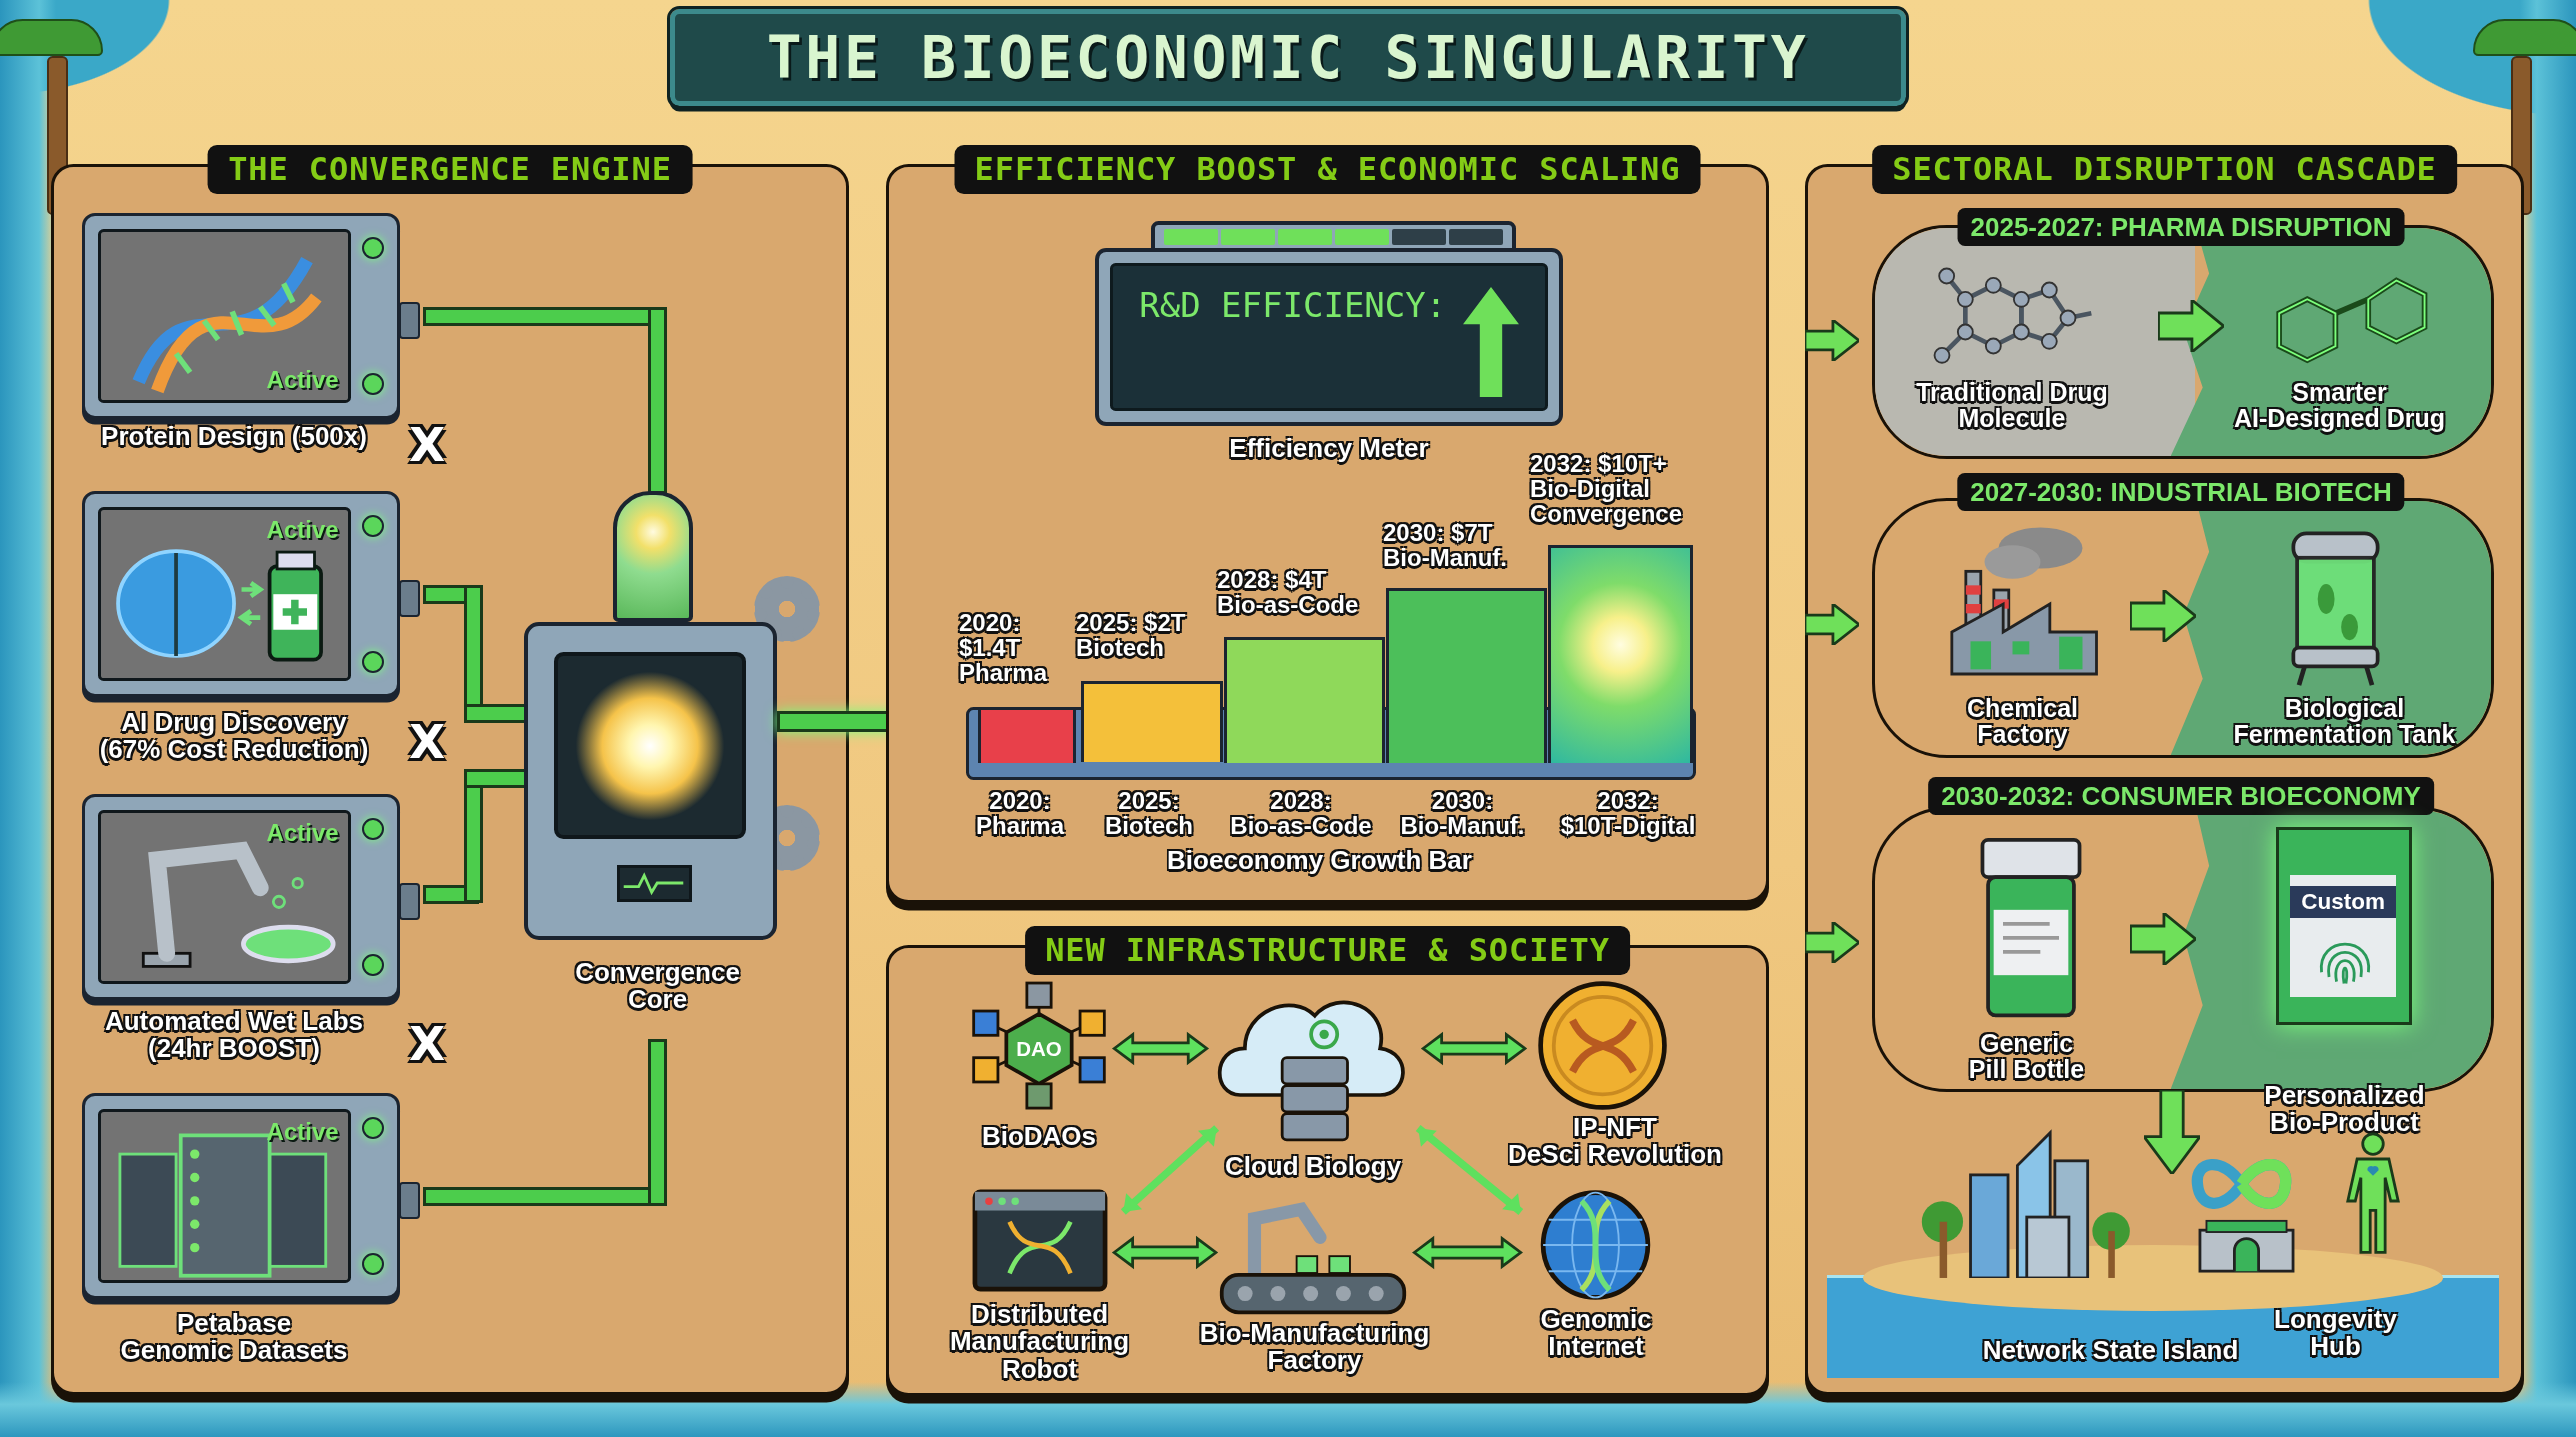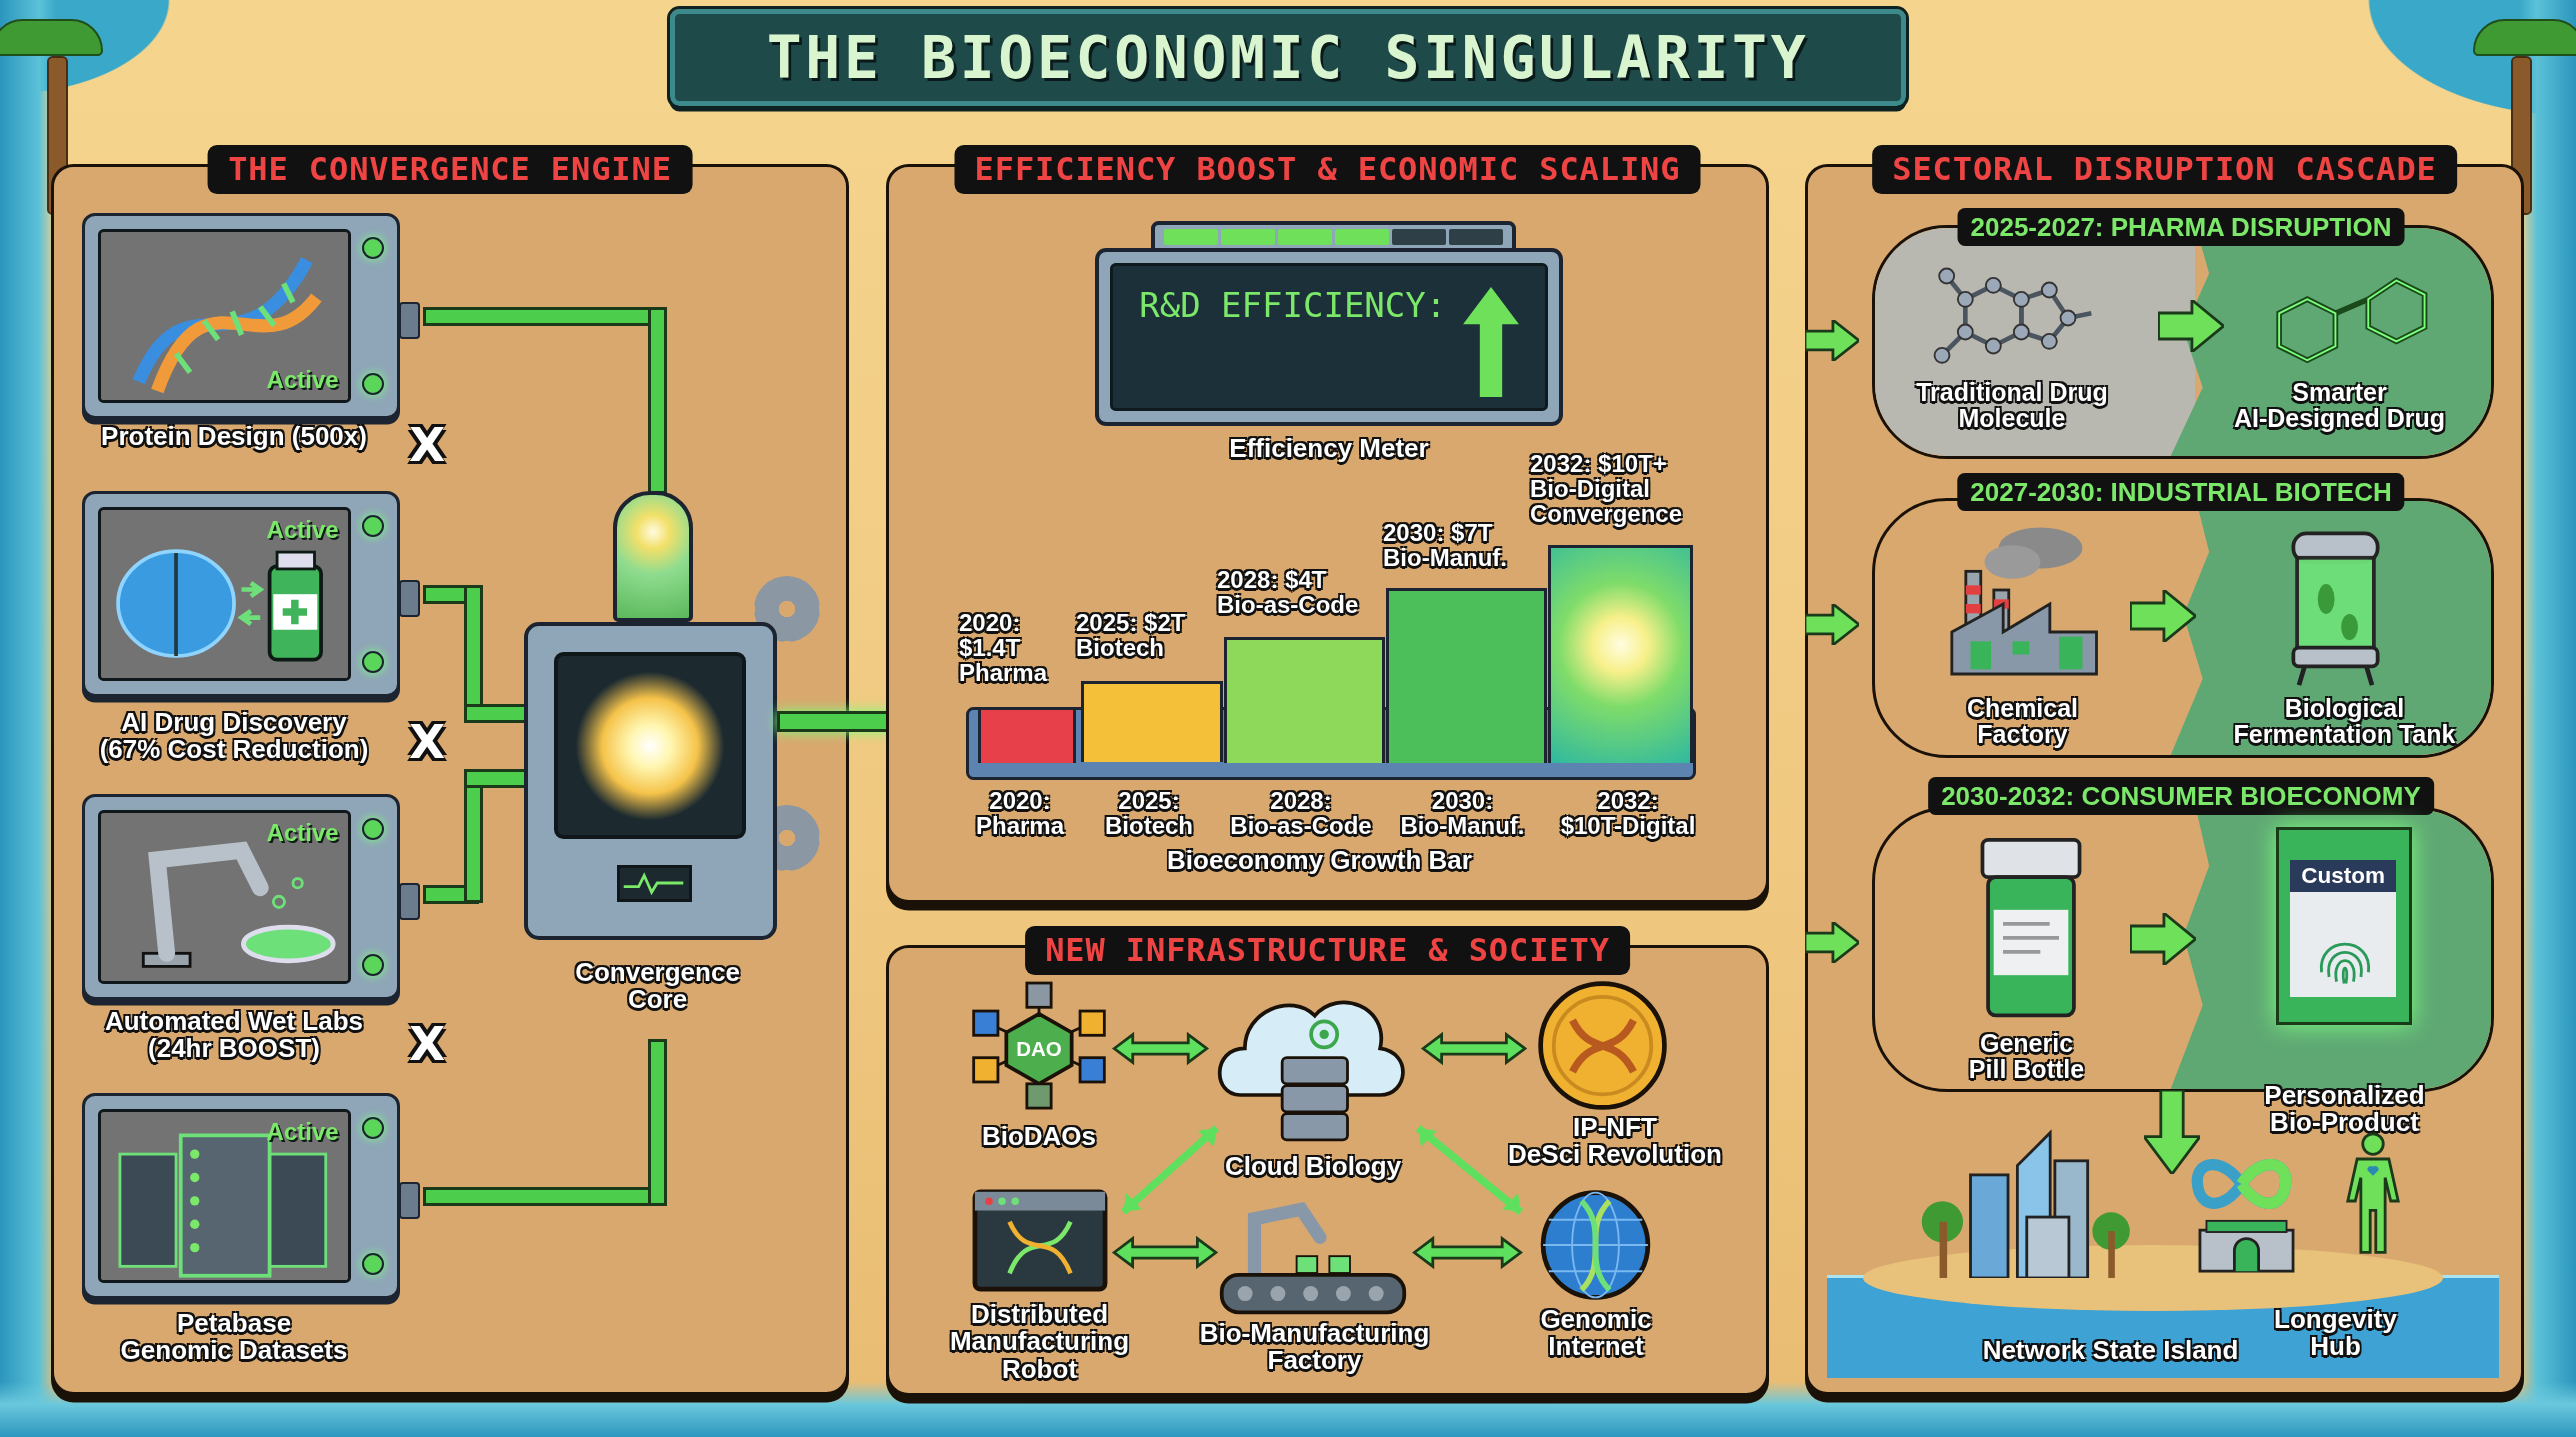--- a/index.html
+++ b/index.html
@@ -32,21 +32,21 @@
     color:#d9f5cf; letter-spacing:3.7px; text-shadow: 2.8px 2.8px 0 #0a1a1a;
   }
 
   
   .panel {
     position:absolute; background:#d9a86e; border:3.7px solid #1a1208;
     border-radius:22.5px; box-shadow: 0 7.5px 0 #1a1208;
   }
   .panel-header {
     position:absolute; top:-22.5px; left:50%; transform:translateX(-50%);
-    background:#111; color:#ef4444; padding:5.6px 20.6px; border-radius:9.4px;
+    background:#111; color:#84cc16; padding:5.6px 20.6px; border-radius:9.4px;
     font-family:"DejaVu Sans Mono", monospace; font-weight:bold; font-size:32px;
     white-space:nowrap; letter-spacing:0.9px;
   }
   .label {
     position:absolute; text-align:center; color:#fff; font-weight:bold;
     font-family:"Liberation Sans", sans-serif; font-size:26px; line-height:1.05;
     text-shadow: -1.9px -1.9px 0 #111, 1.9px -1.9px 0 #111, -1.9px 1.9px 0 #111, 1.9px 1.9px 0 #111, 0 2.8px 0 #111;
     white-space:pre-line;
   }
 
@@ -520,21 +520,21 @@
       <line x1="30" y1="95" x2="80" y2="95"></line>
       <line x1="30" y1="110" x2="90" y2="110"></line>
       <line x1="30" y1="125" x2="70" y2="125"></line>
     </g>
 </svg>
 <svg class="green-arrow" style="left:2130px; top:913px;" viewBox="0 0 70 56">
     <polygon points="0,14 36,14 36,0 70,28 36,56 36,42 0,42" fill="#6fe05a" stroke="#1a3a1a" stroke-width="3"></polygon>
   </svg>
 <div style="position:absolute; left:2276px; top:827px; width:136px; height:198px; background:#3ab45a; border:3.7px solid #1a3a1a; box-shadow:0 0 22.5px #7cff7c;">
   <div style="position:absolute; left:11.2px; top:45px; width:106px; height:122px; background:#e8ecee;"></div>
-  <div style="position:absolute; left:11.2px; top:30px; width:106px; height:32px; background:#2a3a5a; color:#fff; font-weight:bold; font-size:22.5px; text-align:center; line-height:32px; font-family:'Liberation Sans',sans-serif;">Custom</div>
+  <div style="position:absolute; left:11.2px; top:56px; width:106px; height:32px; background:#2a3a5a; color:#fff; font-weight:bold; font-size:22.5px; text-align:center; line-height:32px; font-family:'Liberation Sans',sans-serif;">Custom</div>
   <svg style="position:absolute; left:33px; top:86px;" width="66" height="75" viewBox="0 0 70 80">
     <g fill="none" stroke="#2a9a5a" stroke-width="3">
         <path d="M10 60 C 5 20, 65 20, 60 60"></path>
         <path d="M18 65 C 12 30, 58 30, 52 65"></path>
         <path d="M26 70 C 20 40, 50 40, 44 70"></path>
         <path d="M34 72 C 30 50, 40 50, 36 72"></path>
       </g>
   </svg>
 </div>
 <div class="label" style="left:1914px; top:1030px; width:225px; font-size:25px;">Generic

